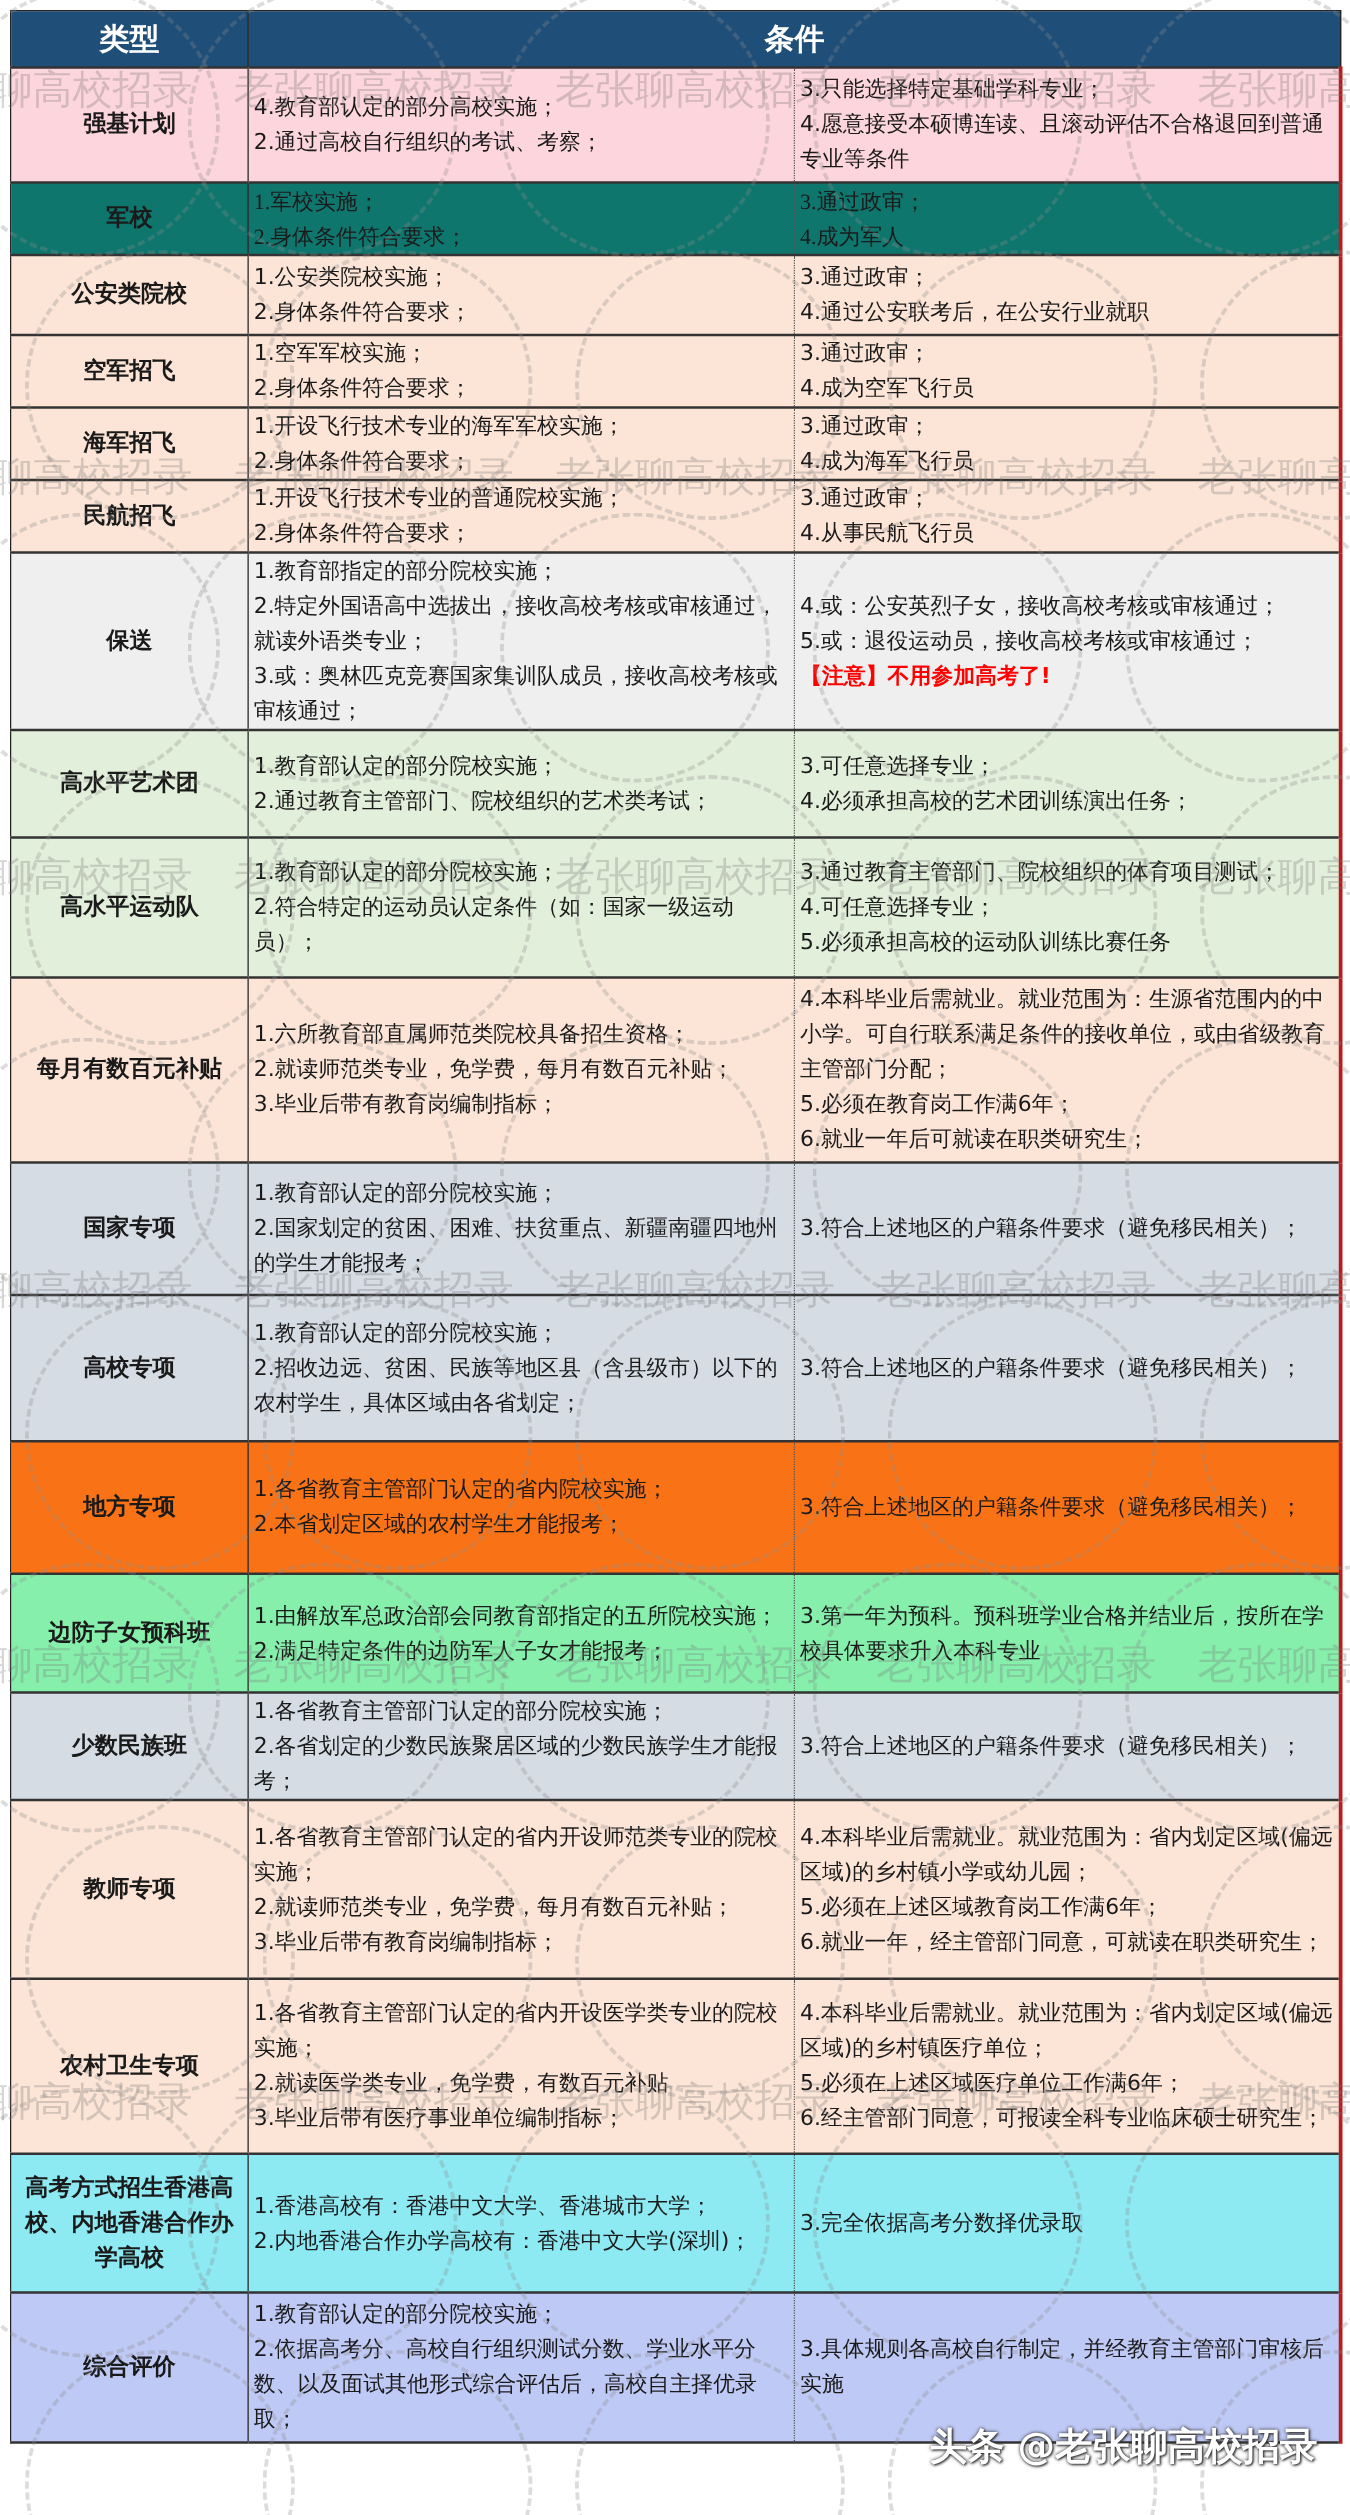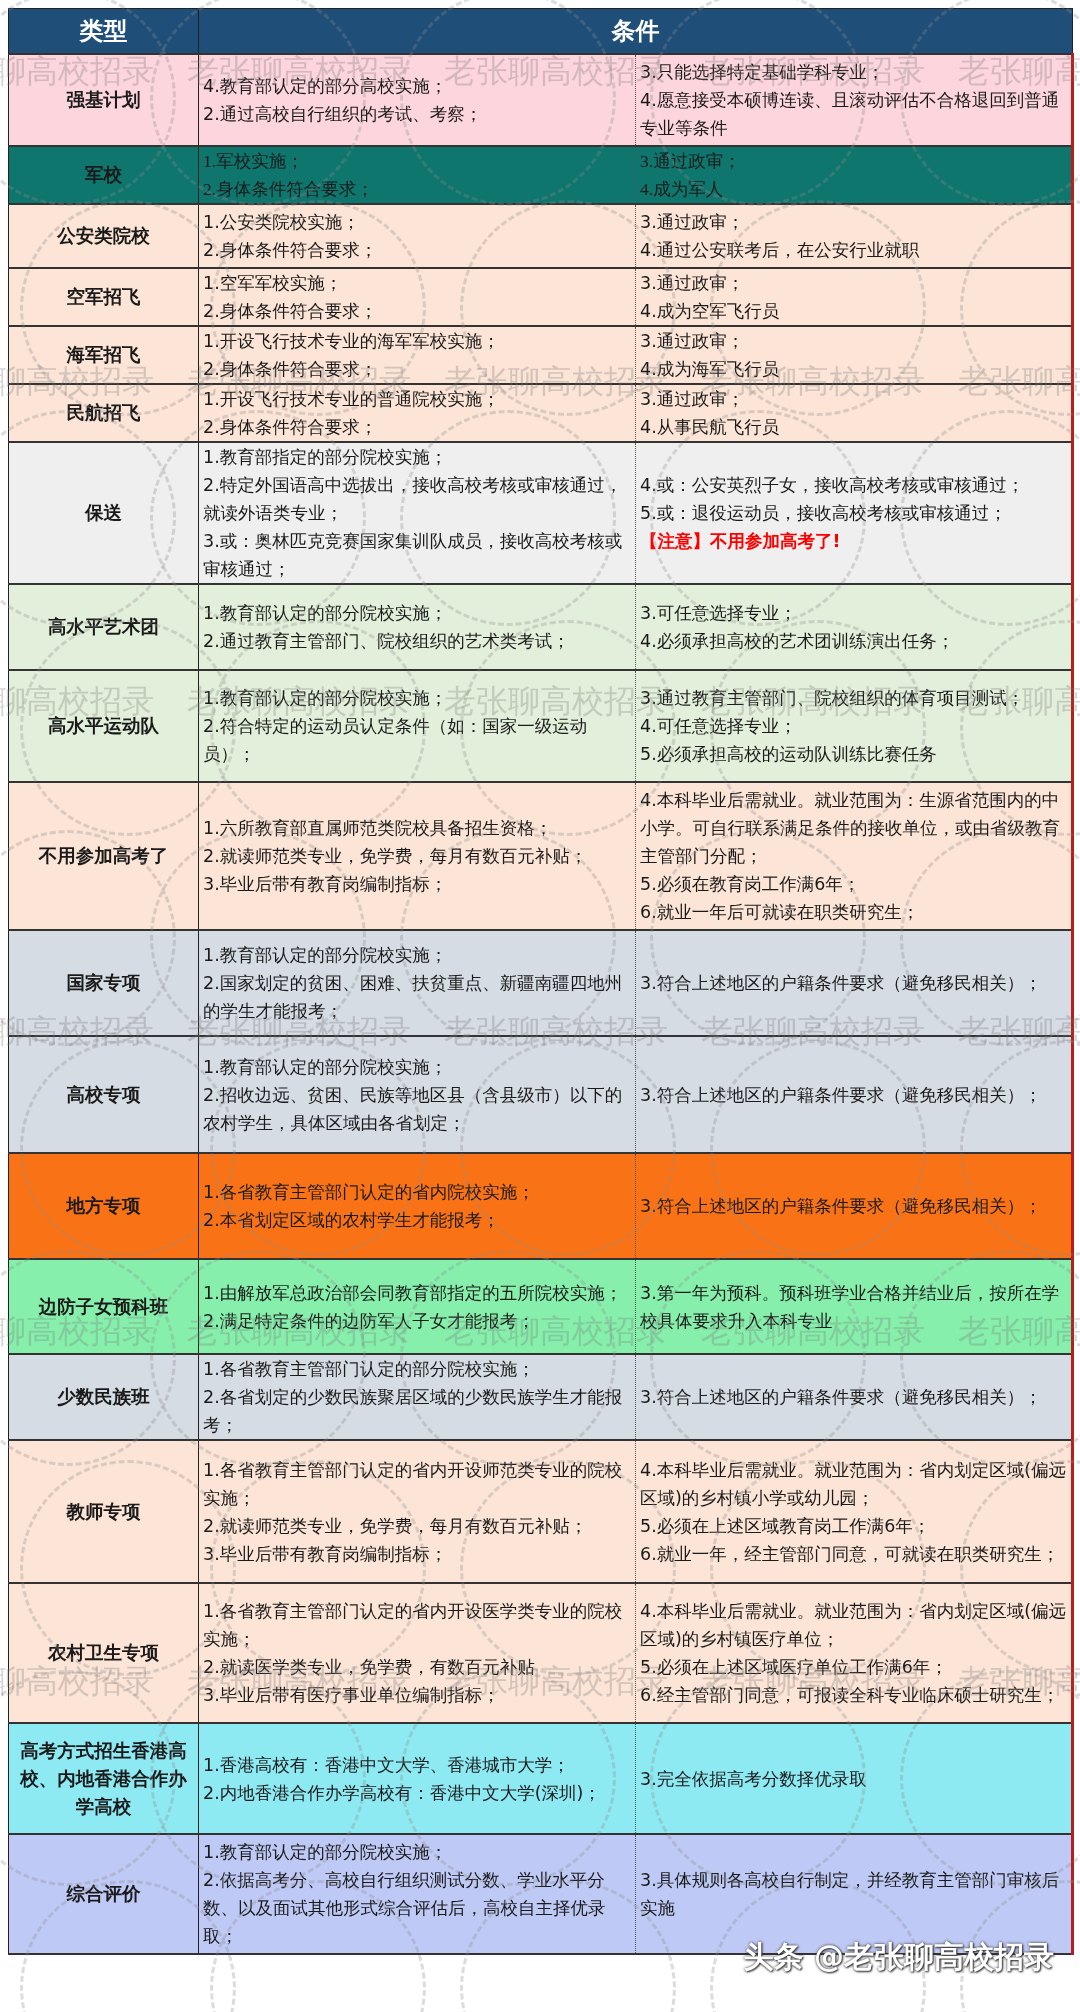--- a/index.html
+++ b/index.html
@@ -137,21 +137,21 @@
             <span class="line">1.教育部认定的部分院校实施；</span>
             <span class="line">2.符合特定的运动员认定条件（如：国家一级运动员）；</span>
           </td>
           <td class="c3">
             <span class="line">3.通过教育主管部门、院校组织的体育项目测试；</span>
             <span class="line">4.可任意选择专业；</span>
             <span class="line">5.必须承担高校的运动队训练比赛任务</span>
           </td>
         </tr>
         <tr style="background: rgb(252, 228, 214); height: 148px;">
-          <td class="type">不用参加高考了</td>
+          <td class="type">每月有数百元补贴</td>
           <td class="c2">
             <span class="line">1.六所教育部直属师范类院校具备招生资格；</span>
             <span class="line">2.就读师范类专业，免学费，每月有数百元补贴；</span>
             <span class="line">3.毕业后带有教育岗编制指标；</span>
           </td>
           <td class="c3">
             <span class="line">4.本科毕业后需就业。就业范围为：生源省范围内的中小学。可自行联系满足条件的接收单位，或由省级教育主管部门分配；</span>
             <span class="line">5.必须在教育岗工作满6年；</span>
             <span class="line">6.就业一年后可就读在职类研究生；</span>
           </td>

